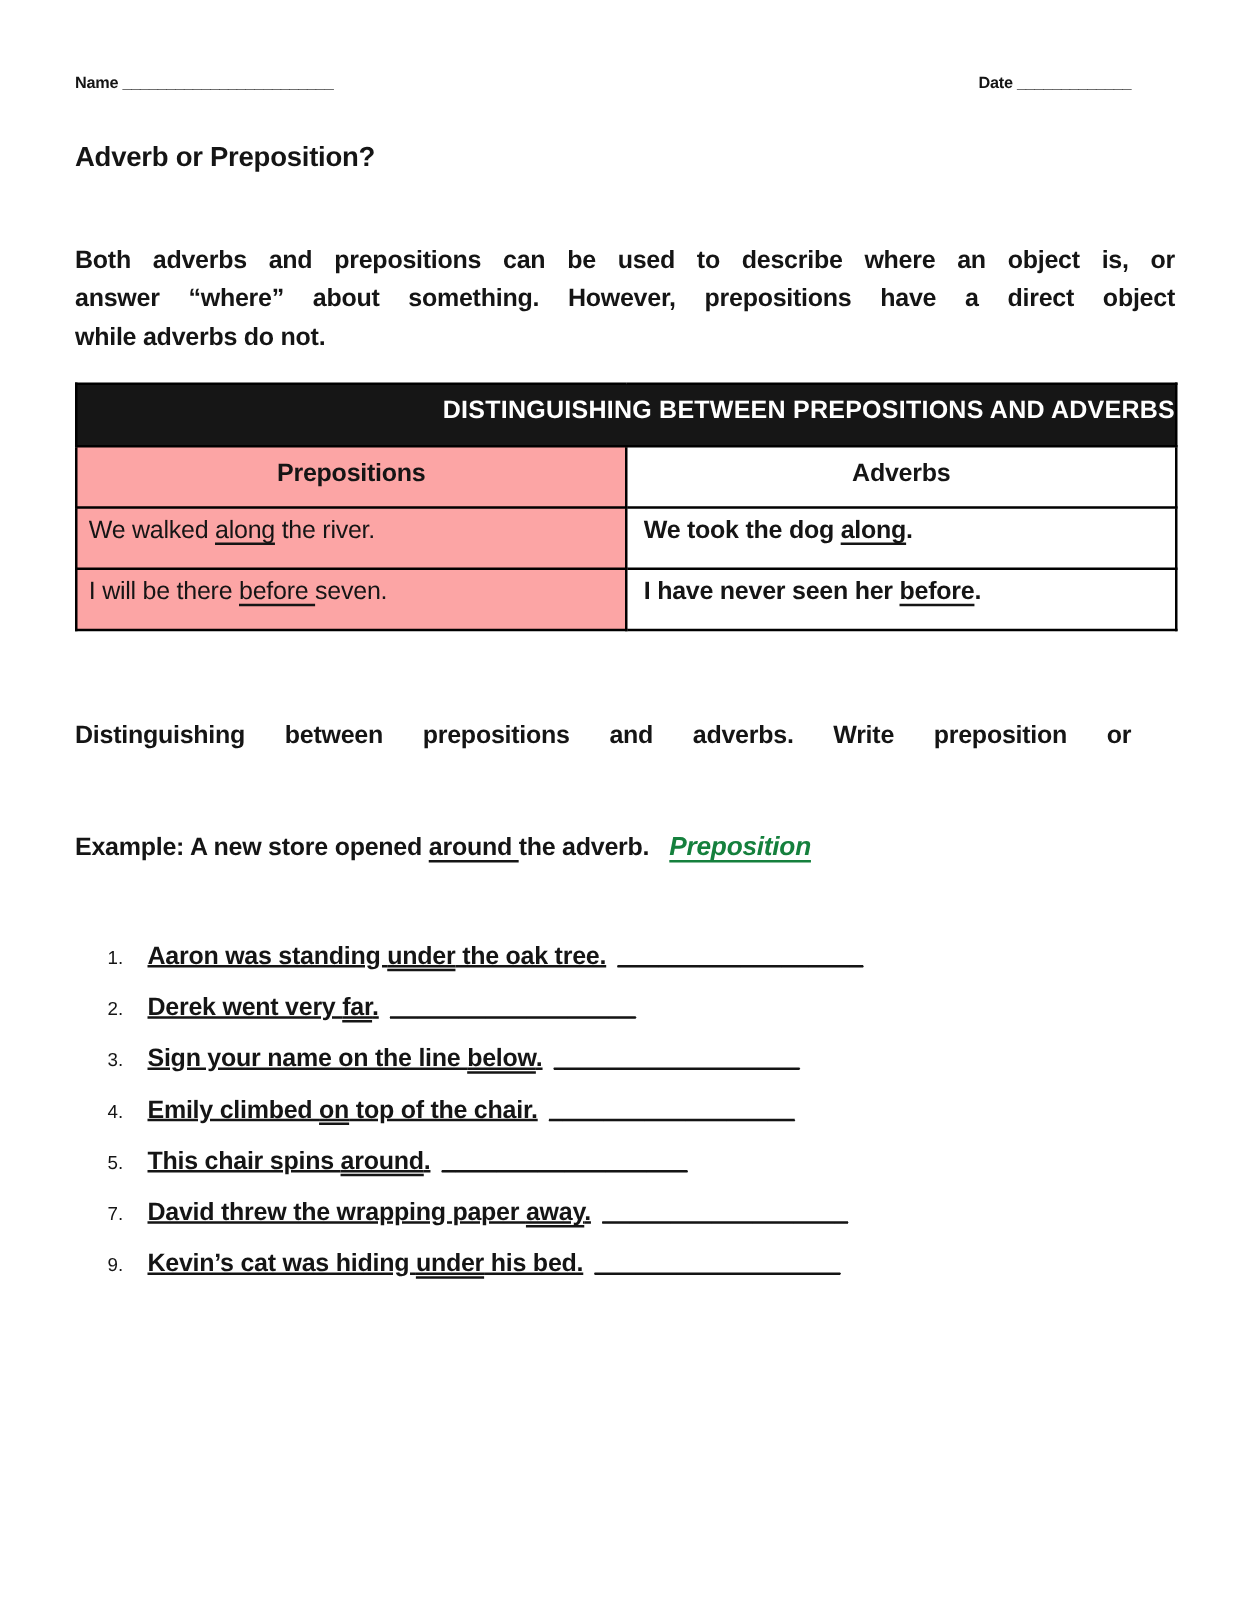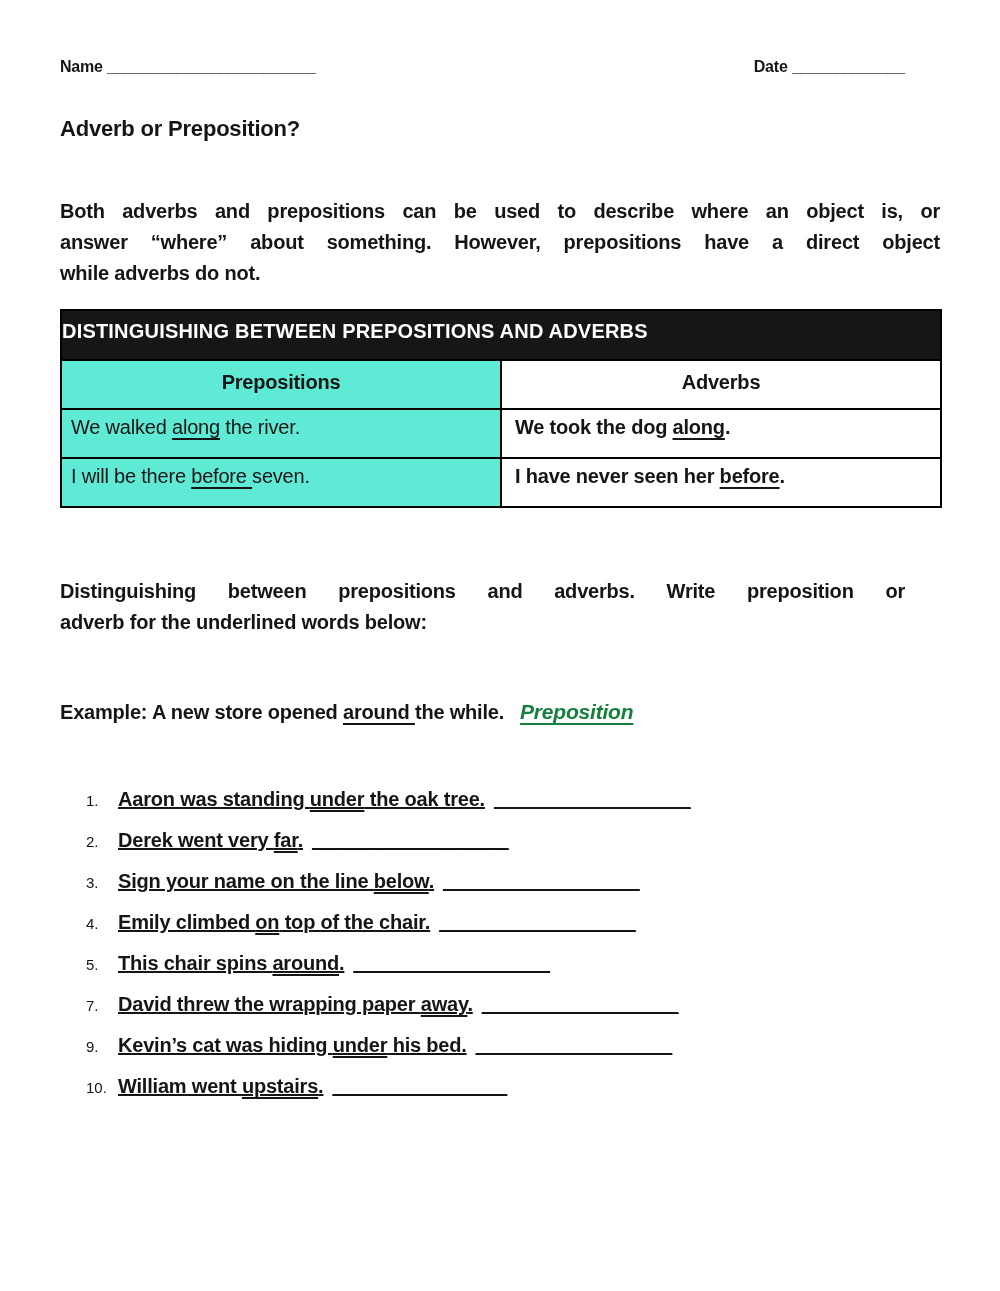--- a/index.html
+++ b/index.html
@@ -13,21 +13,21 @@
     color:#151515;
     letter-spacing:-0.2px;
     overflow:hidden;
   }
   .content { padding:58px 60px 0 60px; }
 
   
   .top-row {
     display:flex; justify-content:space-between; align-items:baseline;
     padding-right:35px;
-    font-size:16px; font-weight:bold;
+    font-size:13px; font-weight:bold;
   }
   .blank-line { font-weight:bold; white-space:nowrap; }
 
   
   .title { margin-top:40px; font-size:22px; font-weight:bold; }
 
   
   .intro { margin-top:54px; font-size:20px; font-weight:bold; line-height:31px; width:880px; }
   .just { text-align:justify; text-align-last:justify; }
 
@@ -38,26 +38,26 @@
     border-collapse:collapse;
     border:2px solid #000;
   }
   table.dist td {
     border:2px solid #000;
     font-size:20px;
     vertical-align:top;
   }
   td.bar {
     background:#161616; color:#ffffff;
-    text-align:left; font-weight:bold; font-size:21px;
+    text-align:right; font-weight:bold; font-size:21px;
     padding:9px 0 16px 0;
     letter-spacing:0.2px;
   }
   td.colhead { text-align:center; font-weight:bold; padding:10px 0 14px 0; font-size:21px; }
-  td.shaded { background:#5eead4; }
+  td.shaded { background:#fca5a5; }
   td.cell { padding:6px 8px 18px 9px; font-weight:normal; width:50%; }
   td.cell-r { padding:6px 8px 18px 13px; font-weight:bold; width:50%; }
   .u { text-decoration:underline; text-decoration-thickness:2px; text-underline-offset:4px; }
 
   
   .instructions { margin-top:68px; font-size:20px; font-weight:bold; line-height:31px; width:845px; }
 
   
   .example { margin-top:62px; font-size:20px; font-weight:bold; }
   .example .answer {
@@ -111,30 +111,28 @@
         </tr>
         <tr>
           <td class="cell shaded"><span>I will be there </span><span class="u">before </span><span>seven.</span></td>
           <td class="cell-r"><span>I have never seen her </span><span class="u">before</span><span>.</span></td>
         </tr>
       </tbody>
     </table>
 
     <div class="instructions">
       <div class="just">Distinguishing between prepositions and adverbs. Write preposition or</div>
-      <div>adverb for the underlined words below:</div>
     </div>
 
-    <div class="example"><span>Example:</span><span> A new store opened </span><span class="u">around </span><span>the while.</span><span class="answer">Preposition</span></div>
+    <div class="example"><span>Example:</span><span> A new store opened </span><span class="u">around </span><span>the adverb.</span><span class="answer">Preposition</span></div>
 
     <ol class="exercise">
       <li class="item"><span class="num">1.</span><span>Aaron was standing </span><span class="u">under</span><span> the oak tree.</span><span class="blank">__________________</span></li>
       <li class="item"><span class="num">2.</span><span>Derek went very </span><span class="u">far</span><span>.</span><span class="blank">__________________</span></li>
       <li class="item"><span class="num">3.</span><span>Sign your name on the line </span><span class="u">below</span><span>.</span><span class="blank">__________________</span></li>
       <li class="item"><span class="num">4.</span><span>Emily climbed </span><span class="u">on</span><span> top of the chair.</span><span class="blank">__________________</span></li>
       <li class="item"><span class="num">5.</span><span>This chair spins </span><span class="u">around</span><span>.</span><span class="blank">__________________</span></li>
       <li class="item"><span class="num">7.</span><span>David threw the wrapping paper </span><span class="u">away</span><span>.</span><span class="blank">__________________</span></li>
       <li class="item"><span class="num">9.</span><span>Kevin’s cat was hiding </span><span class="u">under</span><span> his bed.</span><span class="blank">__________________</span></li>
-      <li class="item"><span class="num">10.</span><span>William went </span><span class="u">upstairs</span><span>.</span><span class="blank">________________</span></li>
     </ol>
 
   </div>
 </div>
 
 </body></html>

